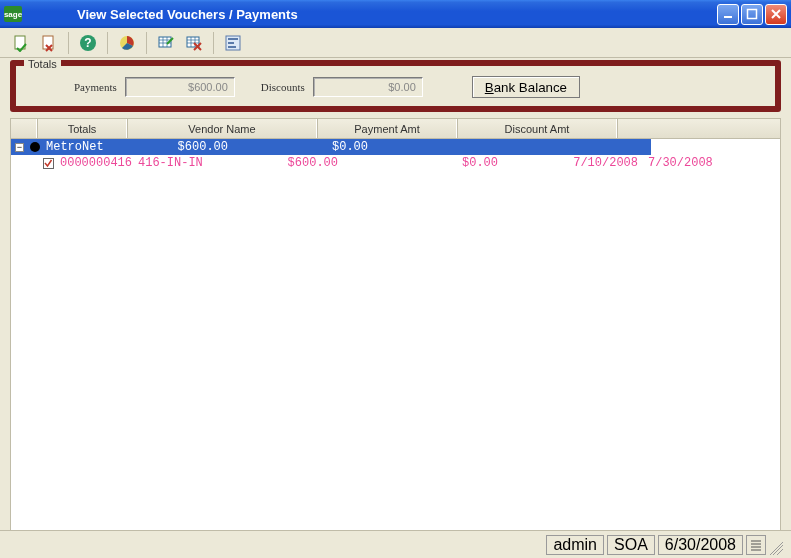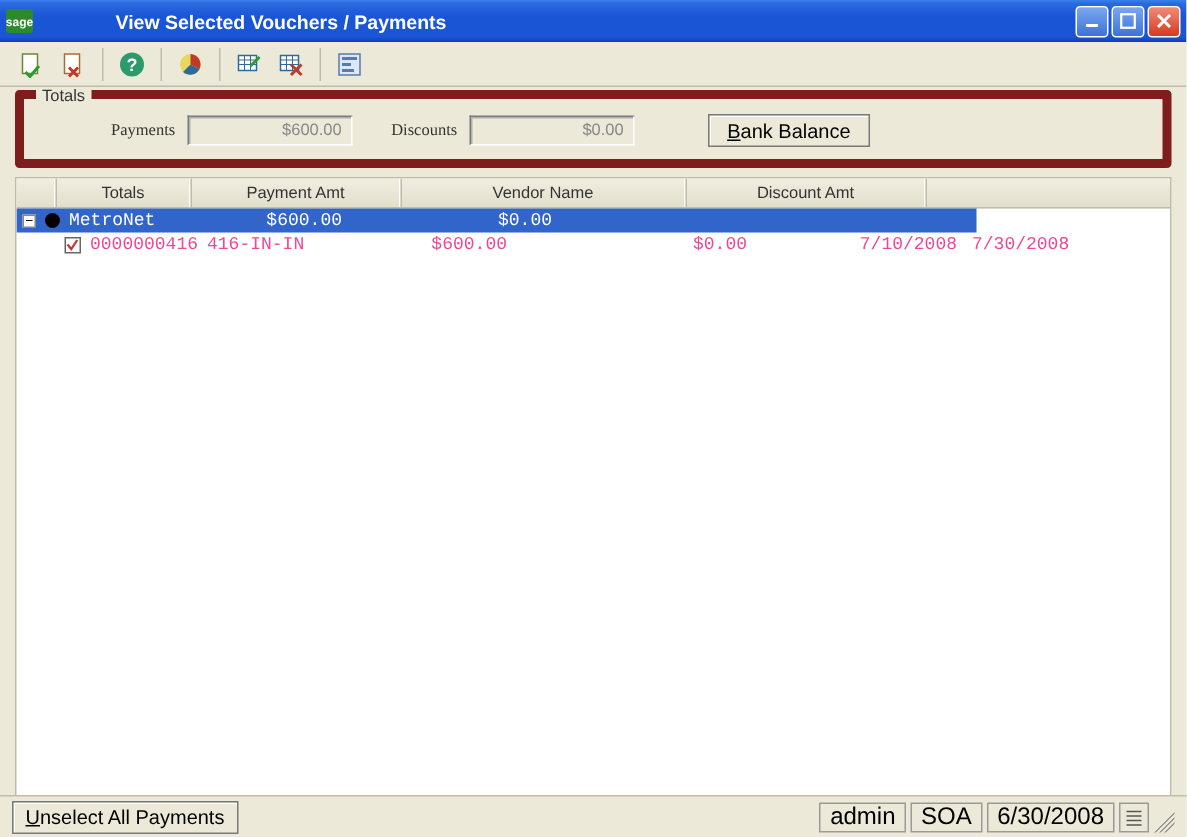--- a/index.html
+++ b/index.html
@@ -313,22 +313,22 @@
     <span class="totals-label">Discounts</span>
     <div class="totals-field">$0.00</div>
     <button class="bank-balance-btn"><span class="underline-first">B</span><span>ank Balance</span></button>
   </div>
 </div>
 
 <div class="grid-wrap">
   <div class="grid-headers">
     <div class="gh gh-pad"></div>
     <div class="gh gh-vendor">Totals</div>
+    <div class="gh gh-name">Vendor Name</div>
     <div class="gh gh-pamt">Payment Amt</div>
-    <div class="gh gh-name">Vendor Name</div>
     <div class="gh gh-damt">Discount Amt</div>
     <div class="gh gh-rest"></div>
   </div>
 
   <div class="row selected">
     <div class="expand-box">−</div>
     <div class="status-dot"></div>
     <div class="cell r-vendor">MetroNet</div>
     <div class="cell r-pamt">$600.00</div>
     <div class="cell r-damt">$0.00</div>
@@ -343,21 +343,20 @@
     <div class="cell" style="width:78px">0000000416</div>
     <div class="cell" style="width:140px">416-IN-IN</div>
     <div class="cell" style="width:120px;text-align:right;padding-right:60px">$600.00</div>
     <div class="cell" style="width:140px;text-align:right;padding-right:40px">$0.00</div>
     <div class="cell r-d1">7/10/2008</div>
     <div class="cell r-d2">7/30/2008</div>
   </div>
 </div>
 
 <div class="bottom">
-  <button class="unselect-btn"><span class="underline-first">U</span><span>nselect All Payments</span></button>
   <div class="status-right">
     <div class="status-cell">admin</div>
     <div class="status-cell">SOA</div>
     <div class="status-cell">6/30/2008</div>
     <div class="status-cell" style="padding:0 2px">
       <svg width="14" height="14">
           <path d="M2 3h10M2 6h10M2 9h10M2 12h10" stroke="#555" stroke-width="1"></path>
         </svg>
     </div>
     <div class="grip"></div>

